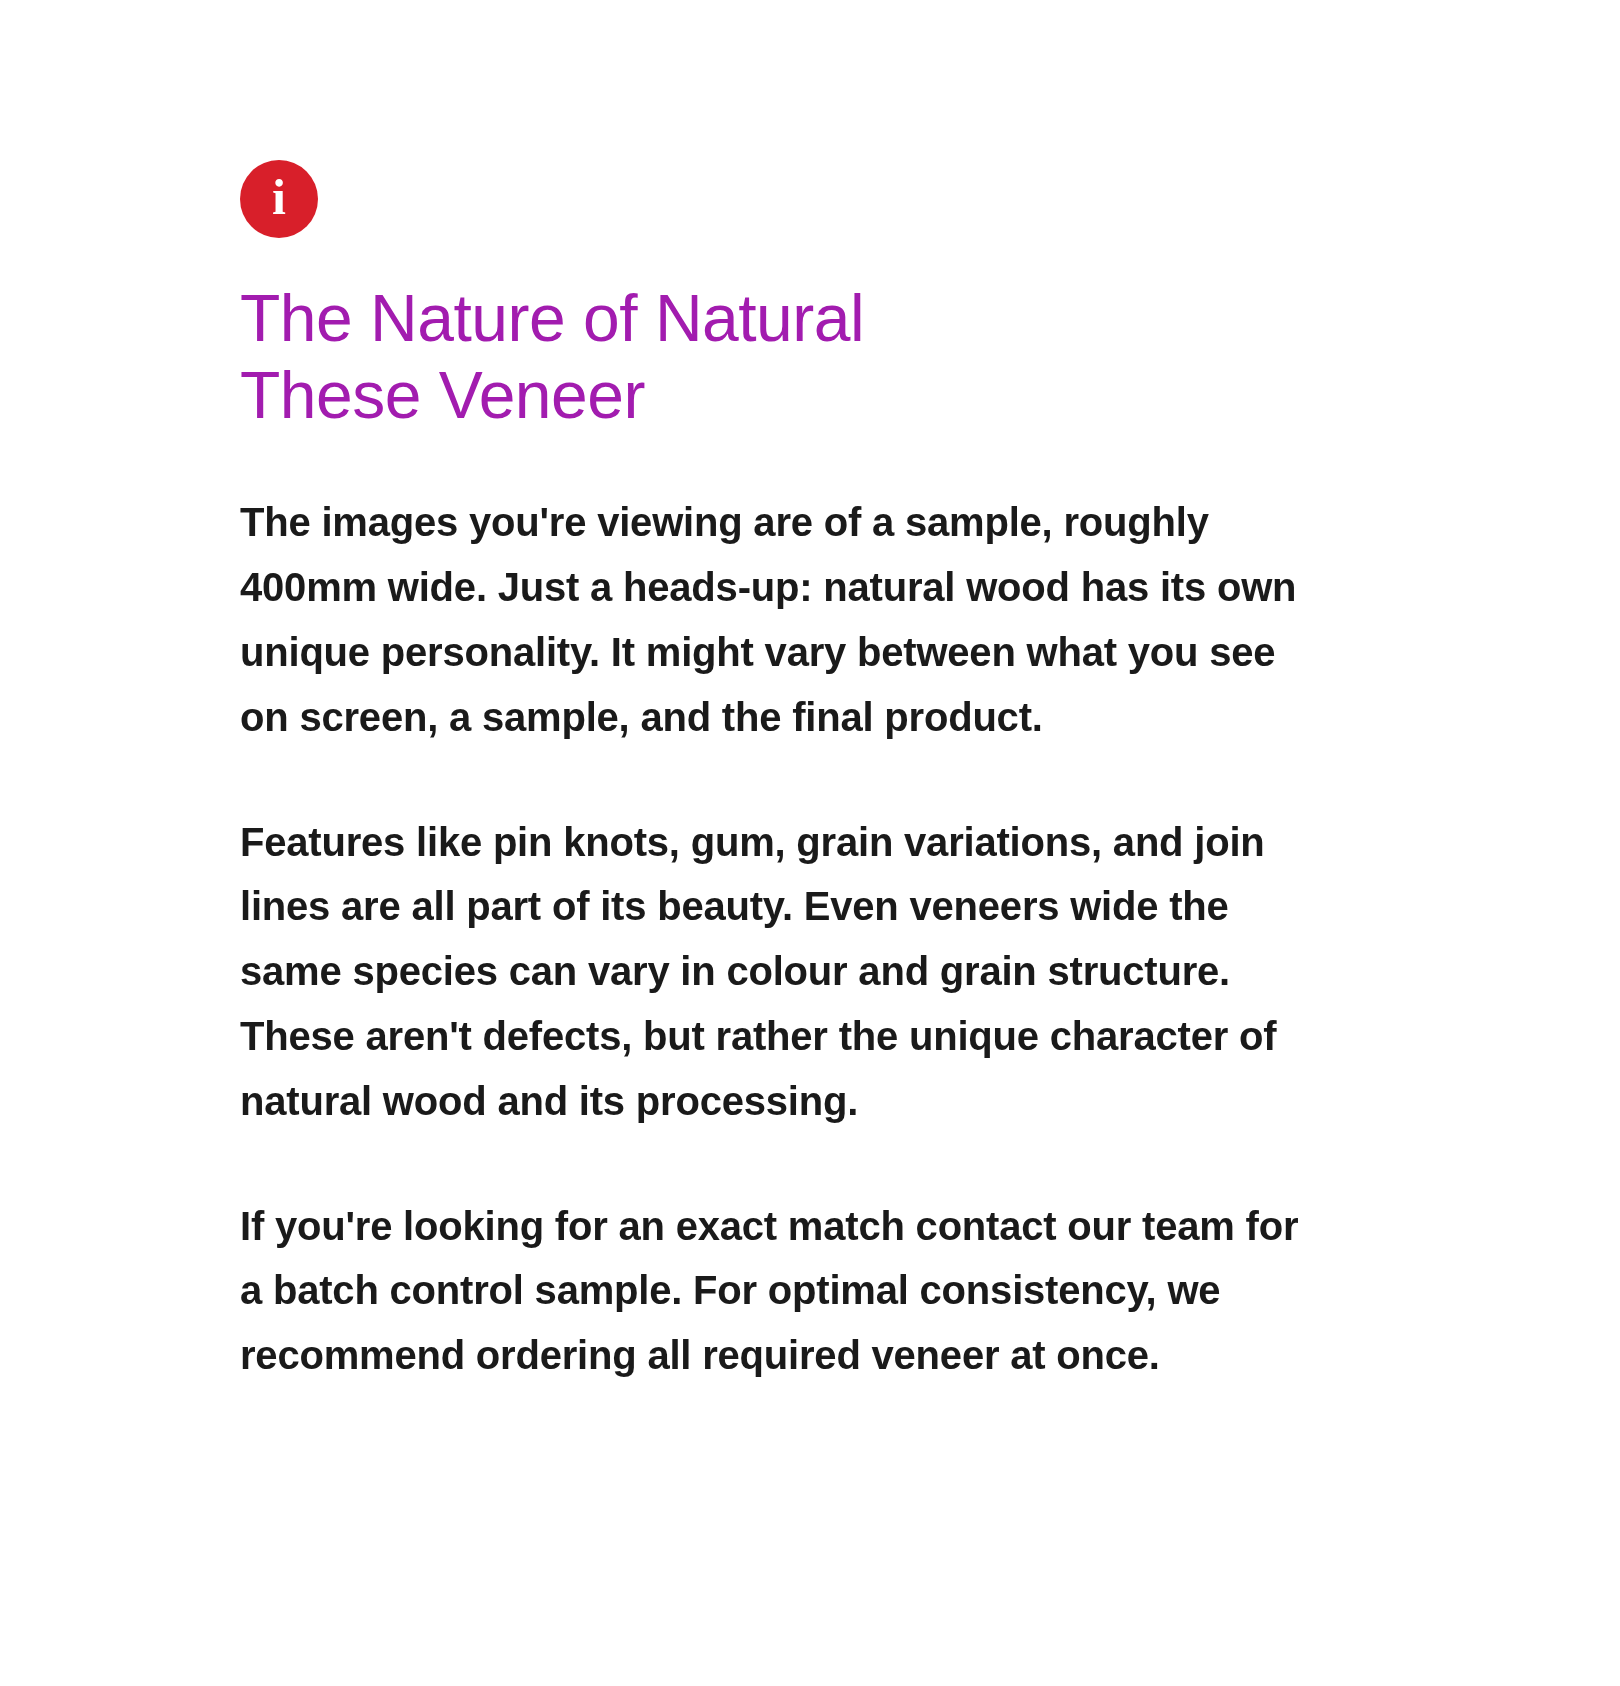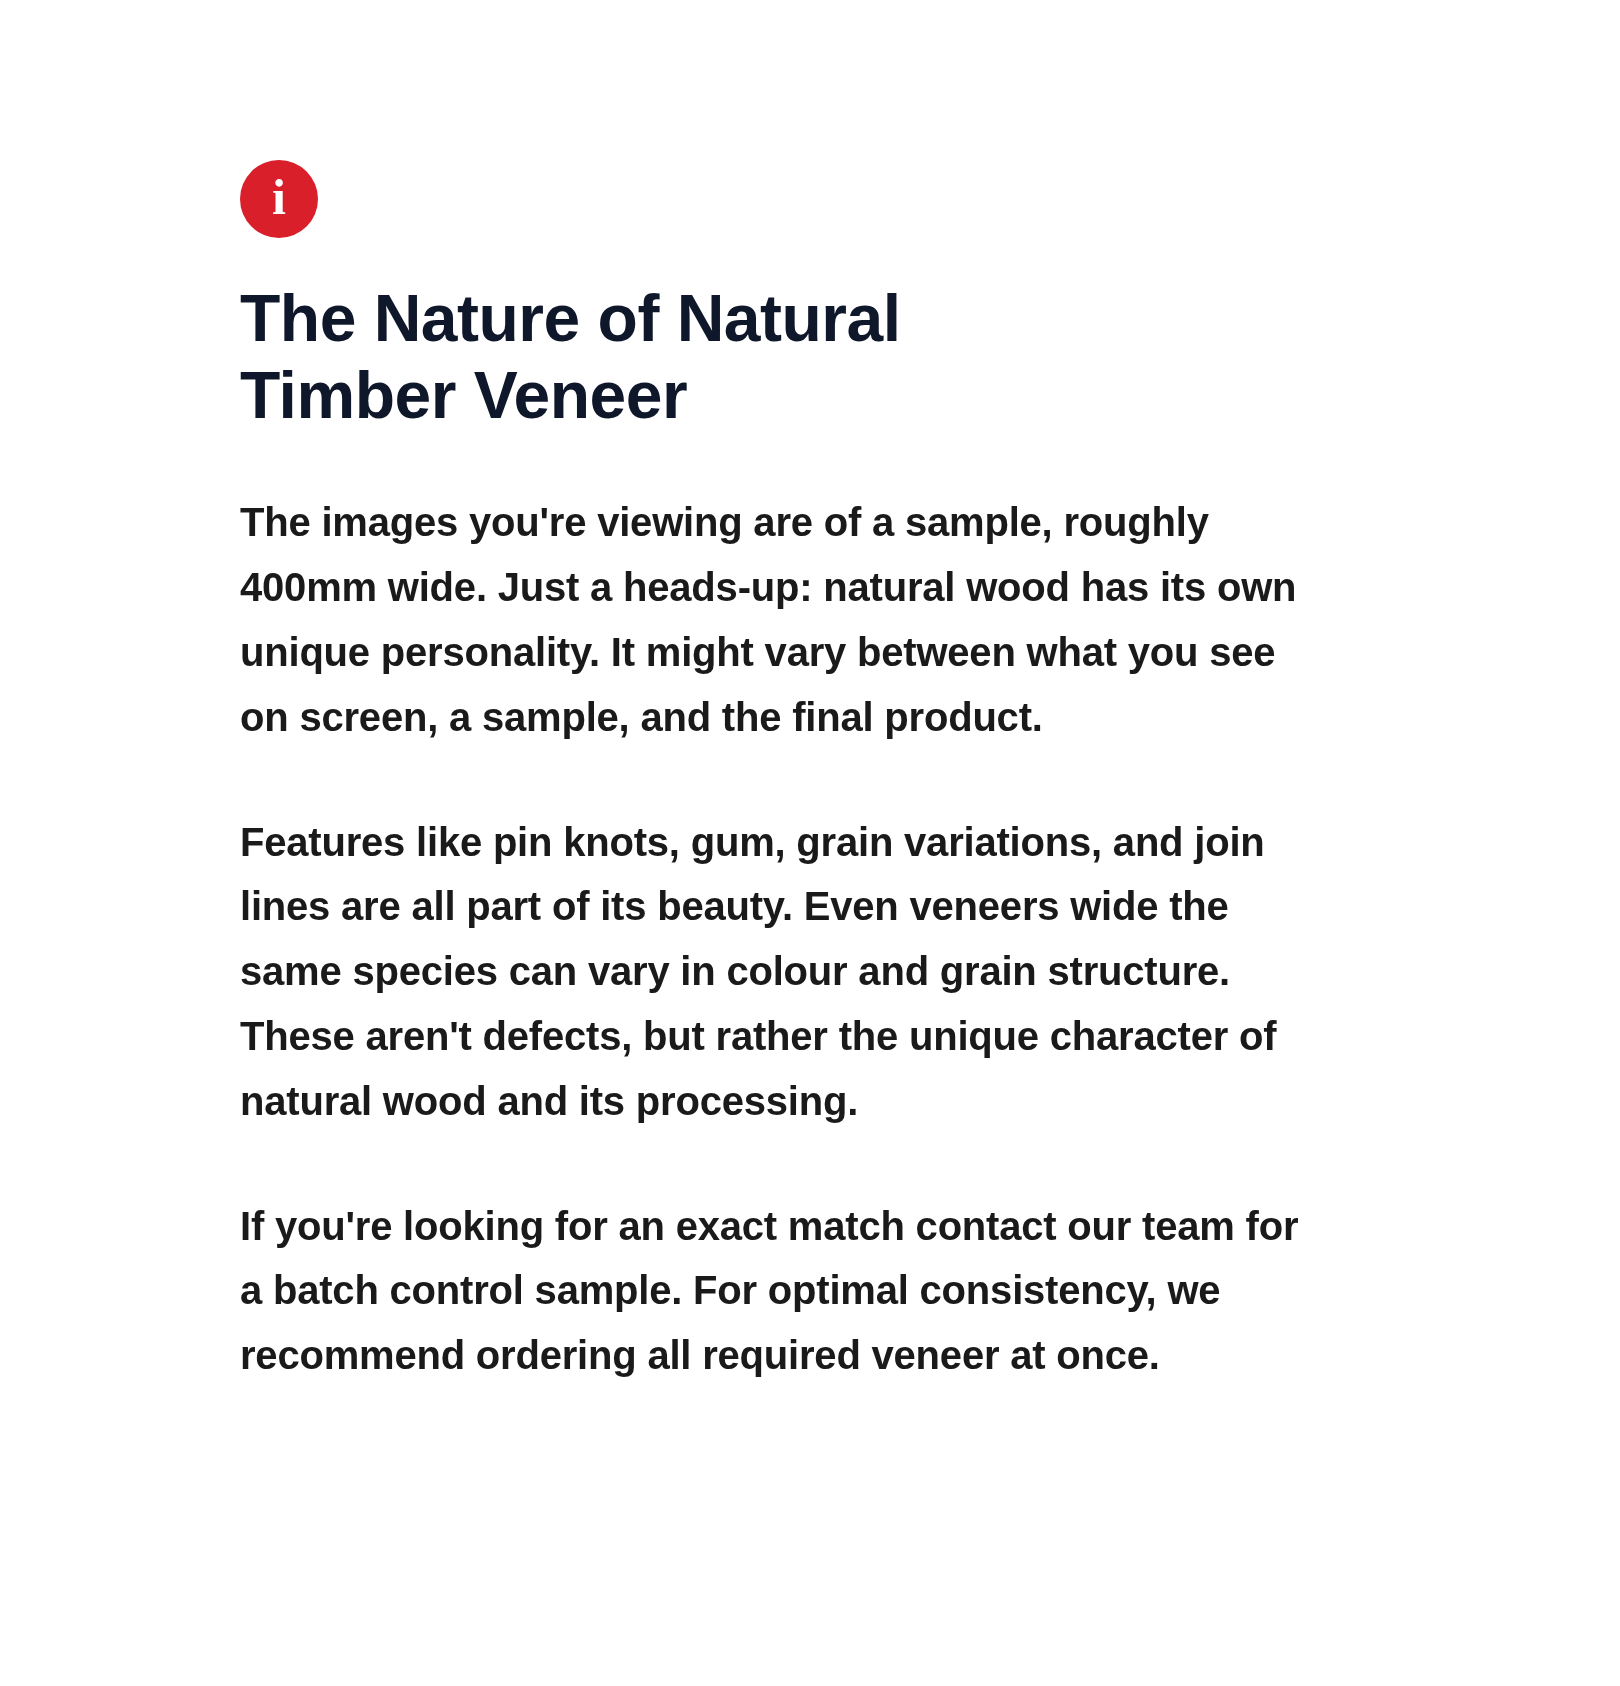--- a/index.html
+++ b/index.html
@@ -39,24 +39,24 @@
     color: #ffffff;
     font-size: 50px;
     font-weight: bold;
     line-height: 1;
     font-family: "Liberation Serif", serif;
     position: relative;
     top: -2px;
   }
   h1.title {
     margin: 0 0 56px 0;
-    color: #0f172a;
+    color: #a21caf;
     font-size: 66px;
     line-height: 1.17;
-    font-weight: bold;
+    font-weight: normal;
     letter-spacing: -0.5px;
     max-width: 760px;
   }
   p.para {
     margin: 0 0 60px 0;
     color: #1a1a1a;
     font-size: 40px;
     line-height: 1.62;
     font-weight: 700;
     letter-spacing: -0.2px;
@@ -70,21 +70,21 @@
 
 <div class="page">
   <div class="content">
 
     <div class="info-icon">
       <span class="glyph">i</span>
     </div>
 
     <h1 class="title">
       <span>The Nature of Natural</span><br>
-      <span>Timber Veneer</span>
+      <span>These Veneer</span>
     </h1>
 
     <p class="para">The images you're viewing are of a sample, roughly 400mm wide. Just a heads-up: natural wood has its own unique personality. It might vary between what you see on screen, a sample, and the final product.</p>
     <p class="para">Features like pin knots, gum, grain variations, and join lines are all part of its beauty.  Even veneers wide the same species can vary in colour and grain structure. These aren't defects, but rather the unique character of natural wood and its processing.</p>
     <p class="para">If you're looking for an exact match contact our team for a batch control sample. For optimal consistency, we recommend ordering all required veneer at once.</p>
 
   </div>
 </div>
 
 </body></html>

